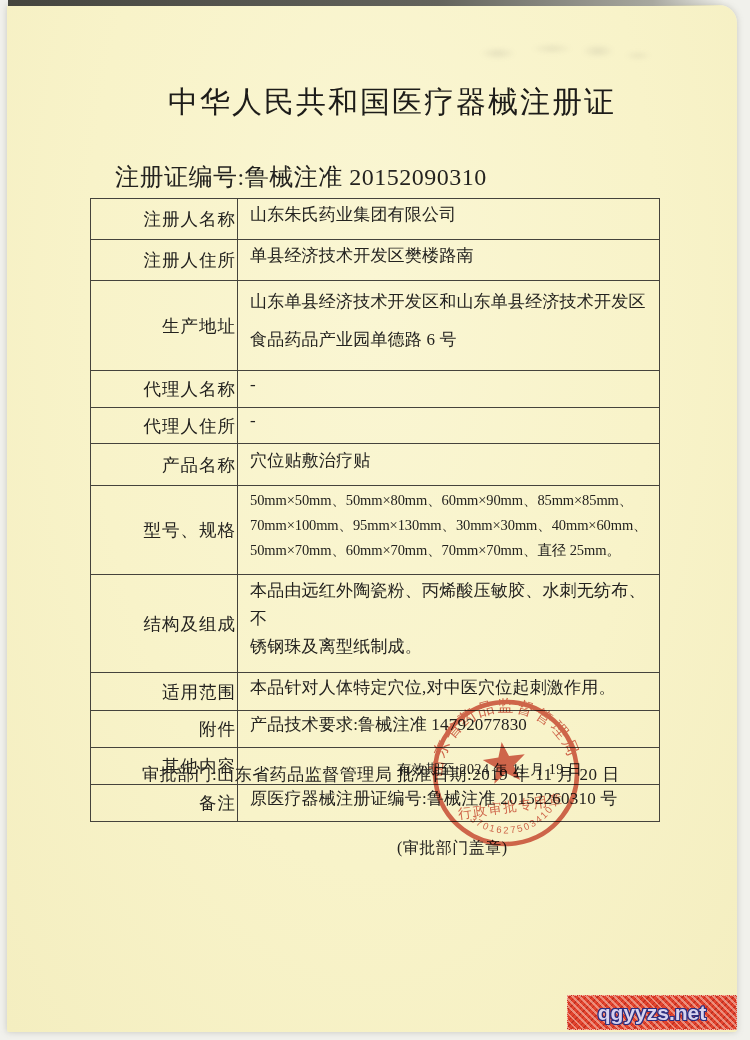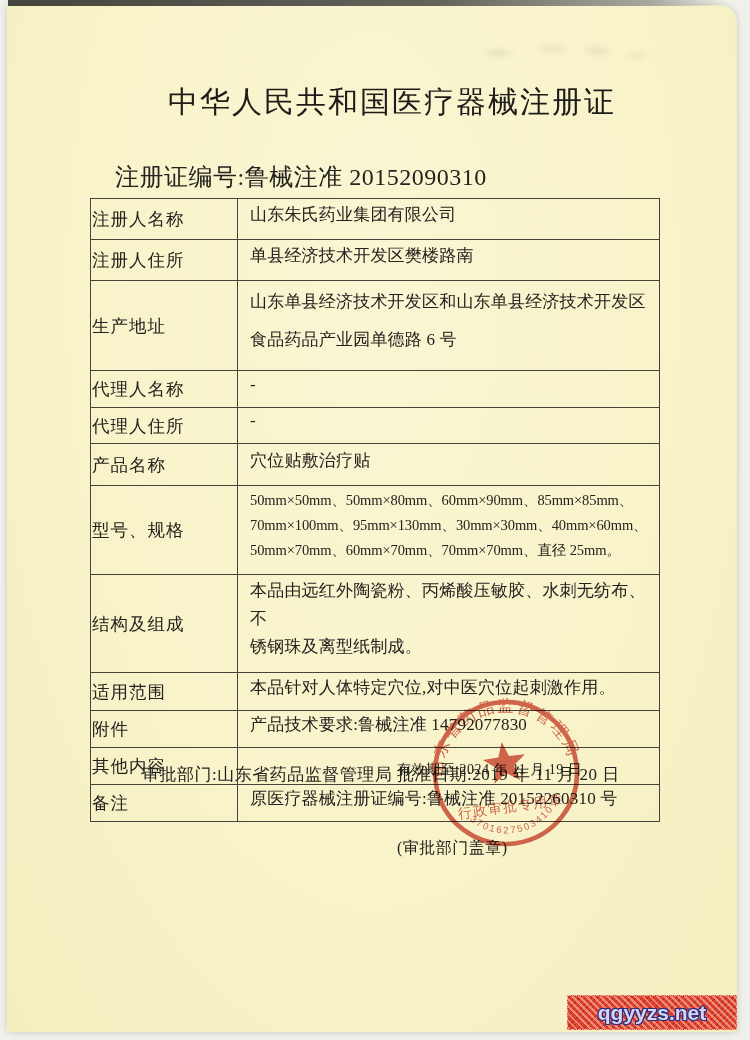--- a/index.html
+++ b/index.html
@@ -37,21 +37,21 @@
     position:absolute;left:115px;top:161px;font-size:24px;letter-spacing:.5px;
   }
   table.cert{
     position:absolute;left:90px;top:198px;width:570px;
     border-collapse:collapse;table-layout:fixed;
   }
   table.cert td{
     border:1.5px solid #45433c;
     vertical-align:middle;
   }
-  td.lbl{width:144px;text-align:left;font-size:17.5px;letter-spacing:1px;}
+  td.lbl{width:144px;text-align:right;font-size:17.5px;letter-spacing:1px;}
   td.val{padding:2px 4px 11px 12px;font-size:17px;white-space:pre-line;letter-spacing:.2px;}
   tr.r1{height:41px}tr.r2{height:41px}tr.r3{height:80px}tr.r4{height:37px}
   tr.r5{height:36px}tr.r6{height:42px}tr.r7{height:77px}tr.r8{height:60px}
   tr.r9{height:38px}tr.r10{height:35px}tr.r11{height:37px}tr.r12{height:36px}
   tr.r3 td.val{line-height:38px;}
   tr.r7 td.val{font-size:14.5px;line-height:25px;letter-spacing:-.1px;}
   tr.r8 td.val{line-height:28px;}
   .foot-dept{position:absolute;left:110px;top:763px;font-size:17px;letter-spacing:.5px;margin-left:32px;}
   .foot-date{position:absolute;left:397px;top:763px;font-size:17px;letter-spacing:.5px;}
   .foot-valid{position:absolute;left:397px;top:761px;font-size:14px;letter-spacing:.5px;}

